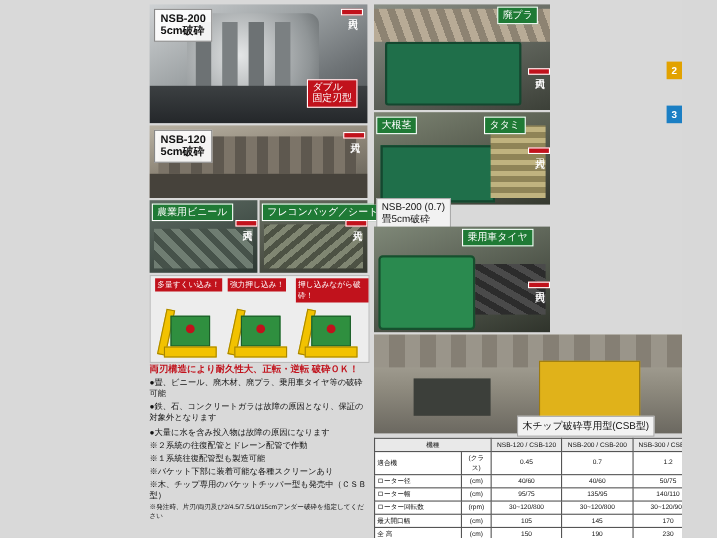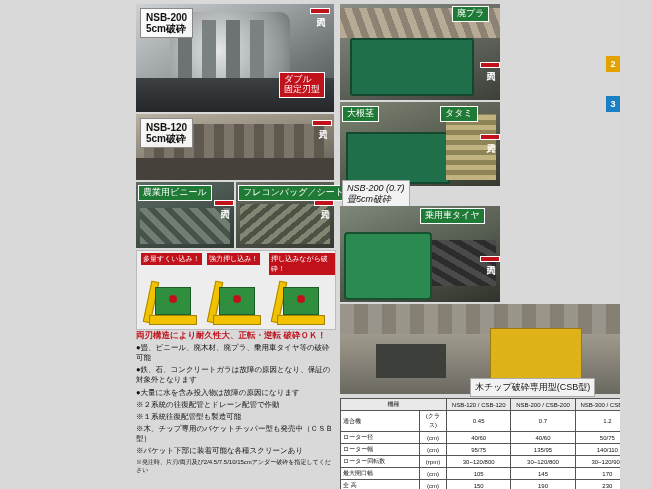--- a/index.html
+++ b/index.html
@@ -111,40 +111,40 @@
     </div>
   </div>
 
   <div class="txtpanel">
     <span class="redline">両刃構造により耐久性大、正転・逆転 破砕ＯＫ！</span>
     <span class="bullet">●畳、ビニール、廃木材、廃プラ、乗用車タイヤ等の破砕可能</span>
     <span class="bullet">●鉄、石、コンクリートガラは故障の原因となり、保証の対象外となります</span>
     <span class="bullet">●大量に水を含み投入物は故障の原因になります</span>
     <span class="bullet">※２系統の往復配管とドレーン配管で作動</span>
     <span class="bullet">※１系統往復配管型も製造可能</span>
+    <span class="bullet">※バケット下部に装着可能な各種スクリーンあり</span>
     <span class="bullet">※木、チップ専用のバケットチッパー型も発売中（ＣＳＢ型）</span>
-    <span class="bullet">※バケット下部に装着可能な各種スクリーンあり</span>
     <span class="bullet" style="font-size:6px;">※発注時、片刃/両刃及び2/4.5/7.5/10/15cmアンダー破砕を指定してください</span>
   </div>
 
   <div class="ph" style="left:340px;top:4px;width:160px;height:96px;background:linear-gradient(160deg,#8a8f86,#3c4038);">
     <div style="position:absolute;left:10px;top:34px;width:120px;height:54px;background:#1f6f4a;border:2px solid #14472f;border-radius:3px;"></div>
     <div style="position:absolute;left:0;top:4px;width:160px;height:30px;background:repeating-linear-gradient(70deg,#b8ab96 0 7px,#8d8372 7px 14px);"></div>
   </div>
   <div class="lbl lbl-g" style="left:452px;top:6px;">廃プラ</div>
   <div class="lbl lbl-r vlbl" style="left:480px;top:62px;">両刃式</div>
 
   <div class="ph" style="left:340px;top:102px;width:160px;height:84px;background:linear-gradient(160deg,#7d8473,#35392f);">
     <div style="position:absolute;left:6px;top:30px;width:100px;height:48px;background:#1f6f4a;border:2px solid #14472f;"></div>
     <div style="position:absolute;left:106px;top:12px;width:50px;height:66px;background:repeating-linear-gradient(0deg,#c0b37f 0 5px,#8f8457 5px 10px);"></div>
   </div>
   <div class="lbl lbl-g" style="left:342px;top:106px;">大根茎</div>
   <div class="lbl lbl-g" style="left:440px;top:106px;">タタミ</div>
   <div class="lbl lbl-r vlbl" style="left:480px;top:134px;">片刃式</div>
-  <div class="tag-white" style="left:342px;top:180px;font-style:italic;">
+  <div class="tag-white" style="left:342px;top:180px;">
     <span>NSB-200 (0.7)</span><br>
     <span>畳5cm破砕</span>
   </div>
 
   <div class="ph" style="left:340px;top:206px;width:160px;height:96px;background:linear-gradient(160deg,#7f8878,#2f332b);">
     <div style="position:absolute;left:4px;top:26px;width:84px;height:64px;background:#2a8a4f;border:2px solid #16502e;border-radius:4px;"></div>
     <div style="position:absolute;left:92px;top:34px;width:64px;height:46px;background:repeating-linear-gradient(30deg,#2c2c2c 0 6px,#4a4a4a 6px 12px);"></div>
   </div>
   <div class="lbl lbl-g" style="left:420px;top:208px;">乗用車タイヤ</div>
   <div class="lbl lbl-r vlbl" style="left:480px;top:256px;">両刃式</div>

